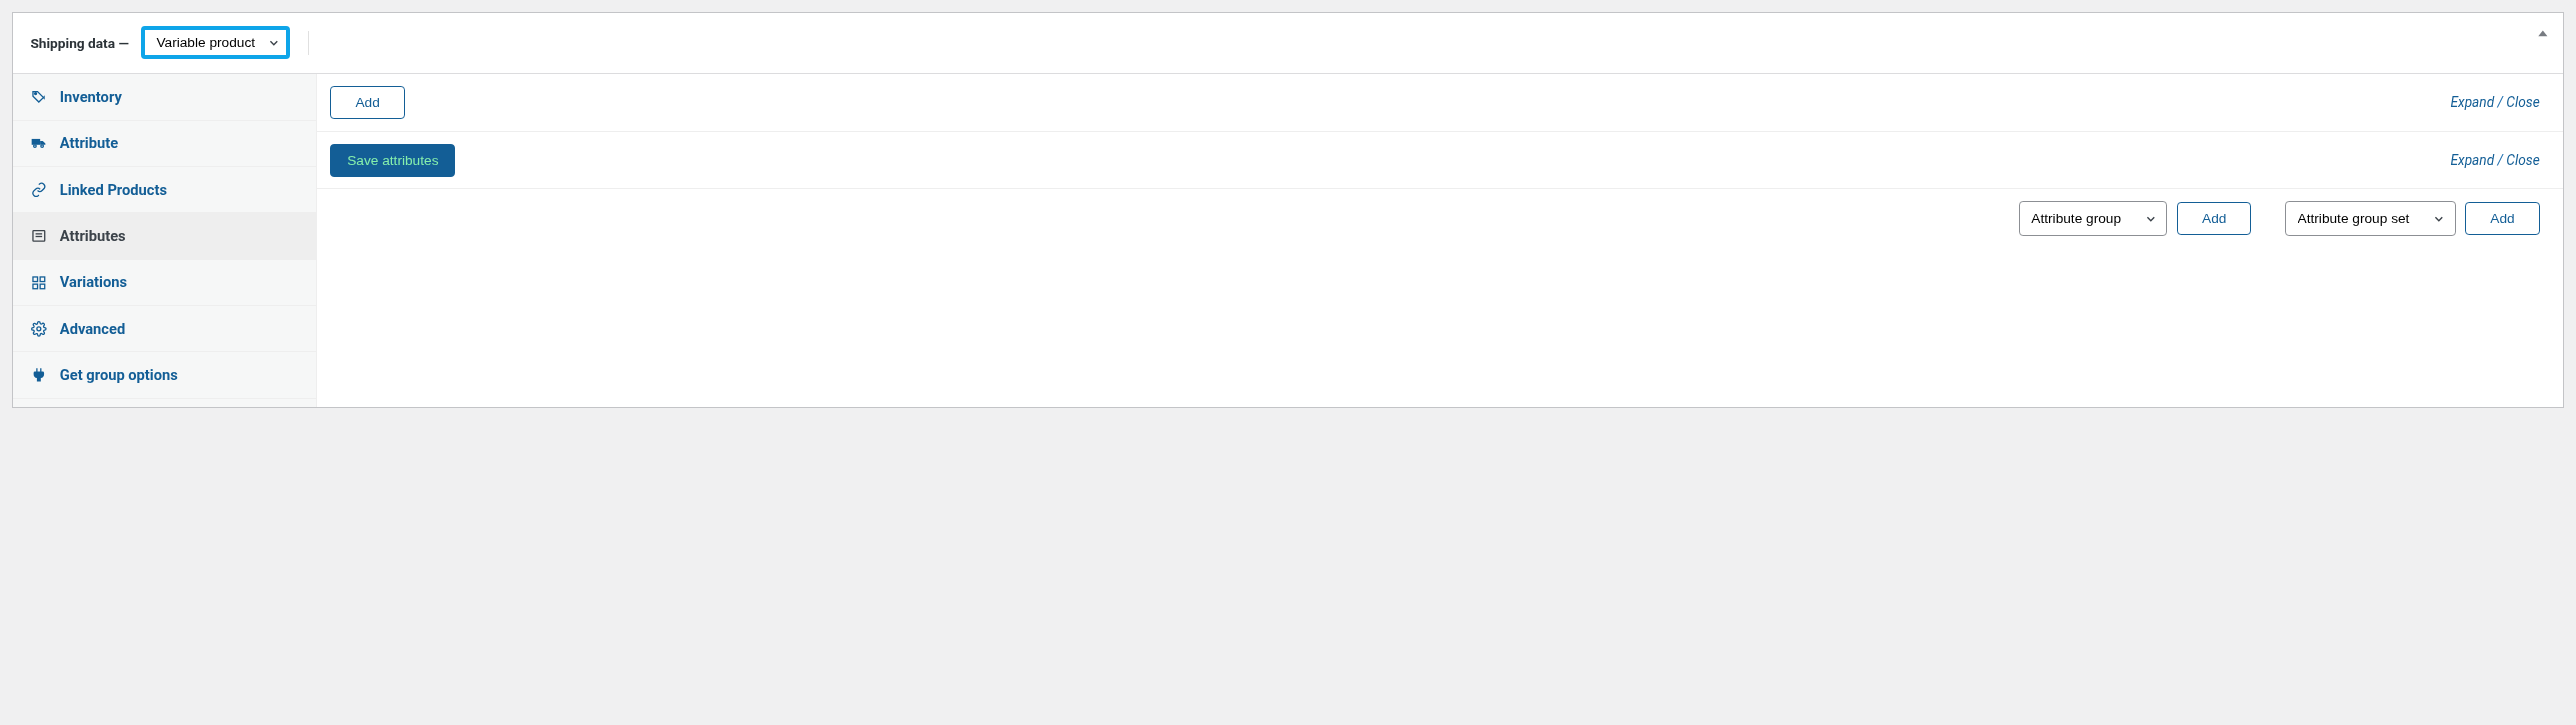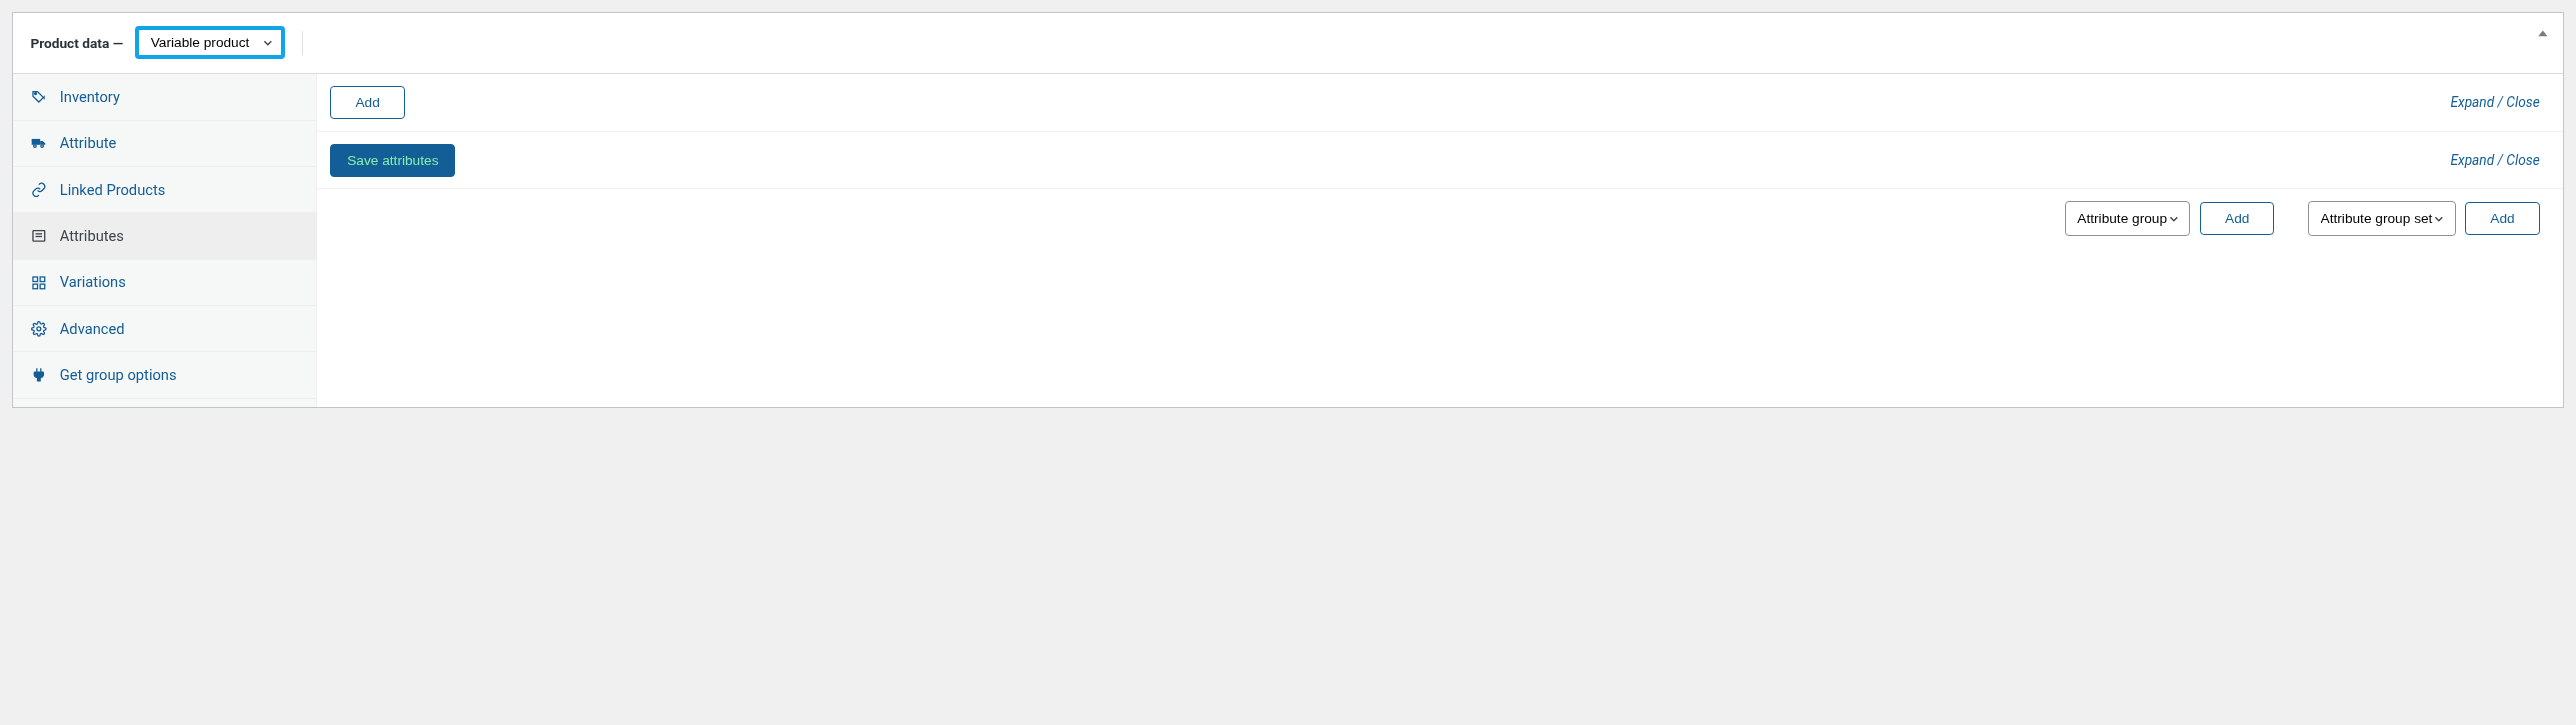--- a/index.html
+++ b/index.html
@@ -48,20 +48,21 @@
     position: absolute;
     right: 13.7px; top: 13.7px;
     color: #787c82;
     font-size: 12.7px;
   }
   .panel-body { display: flex; min-height: 333px; }
   .sidebar {
     width: 304px;
     background: #f6f7f7;
     border-right: 1px solid #eee;
+    font-weight: bold;
   }
   .sidebar-item {
     display: flex;
     align-items: center;
     gap: 11.8px;
     padding: 13.7px 17.6px;
     border-bottom: 1px solid #eee;
     color: #135e96;
     font-size: 14.7px;
     cursor: pointer;
@@ -85,21 +86,21 @@
   .attr-select {
     height: 35px;
     border: 1px solid #8c8f94;
     border-radius: 3.9px;
     padding: 0 39px 0 11.8px;
     font-size: 13.7px;
     background: #fff;
     appearance: none; -webkit-appearance:none;
     min-width: 314px;
   }
-  .attr-select.sm { min-width: 0; padding-right: 22px; }
+  .attr-select.sm { min-width: 0; padding-right: 45px; }
   .btn-outline {
     height: 33px;
     border: 1px solid #135e96;
     background: #fff;
     color: #135e96;
     border-radius: 3.9px;
     padding: 0 24px;
     font-size: 13.7px;
     cursor: pointer;
   }
@@ -123,21 +124,21 @@
   .group-row .group-ctrl { display:flex; align-items:center; gap:9.8px; }
   svg { display:block; }
 </style>
 </head>
 <body>
 
 <div class="panel">
 
   <div class="panel-header">
     <span>
-      <b>Product data</b><b class="panel-title-dash"> — </b>
+      <b>Shipping data</b><b class="panel-title-dash"> — </b>
     </span>
     <span class="select-wrap">
       <select class="product-type-select">
         <option>Variable product</option>
       </select>
       <span class="chev">
         <svg width="13.7" height="13.7" viewBox="0 0 24 24" fill="none" stroke="#3c434a" stroke-width="2.5">
             <polyline points="6 9 12 15 18 9"></polyline>
           </svg>
       </span>

